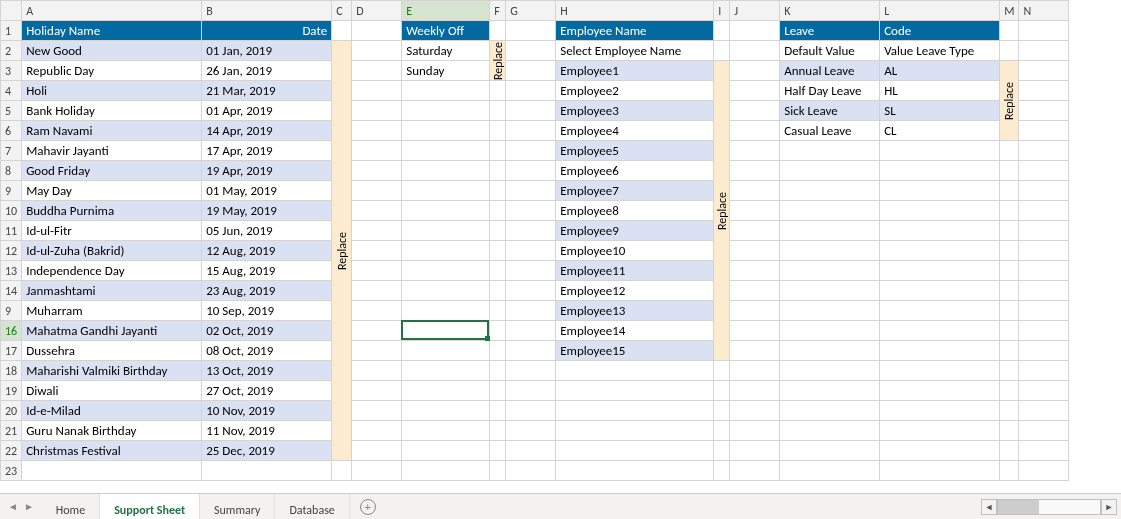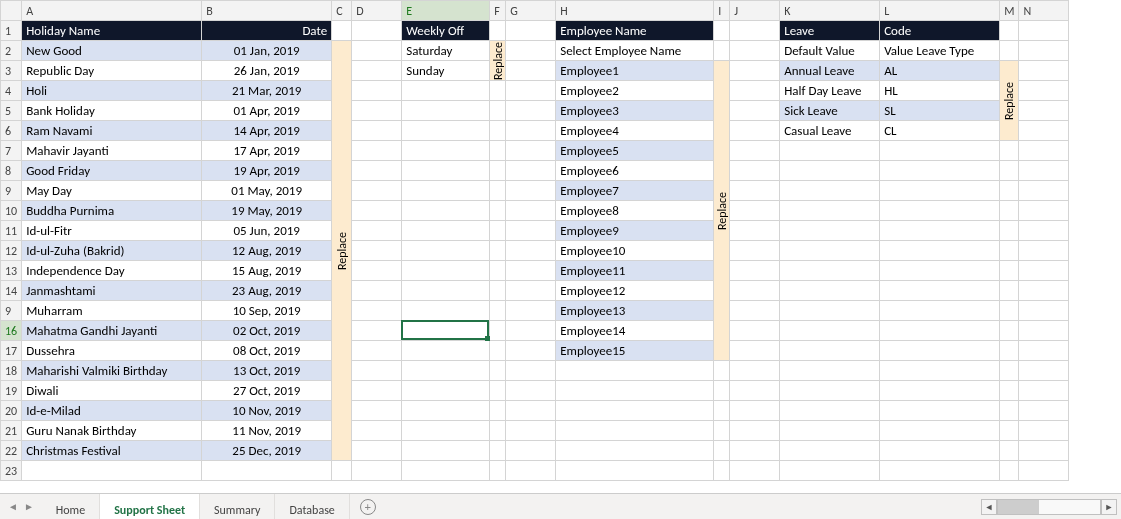--- a/index.html
+++ b/index.html
@@ -54,34 +54,34 @@
     background: #d5e3cf;
     color: #1f7a1f;
   }
   th.corner {
     background: #f3f3f3;
     border: 1px solid #c0c0c0;
     width: 20px;
   }
   
   td.tblhdr {
-    background: #0f172a;
+    background: #0369a1;
     color: #fff;
     font-weight: bold;
     border: 1px solid #000;
   }
   td.tblhdr.center { text-align: right; }
   td.tcell {
     background: #fff;
     border: 1px solid #000;
   }
   td.tcell.zebra {
     background: #d9e1f2;
   }
-  td.tcell.center { text-align: center; }
+  td.tcell.center { text-align: left; }
   td.replace {
     background: #fdebcf;
     border: 1px solid #000;
     text-align: center;
     vertical-align: middle;
     position: relative;
   }
   .rotated {
     position: absolute;
     left: 50%; top: 50%;

